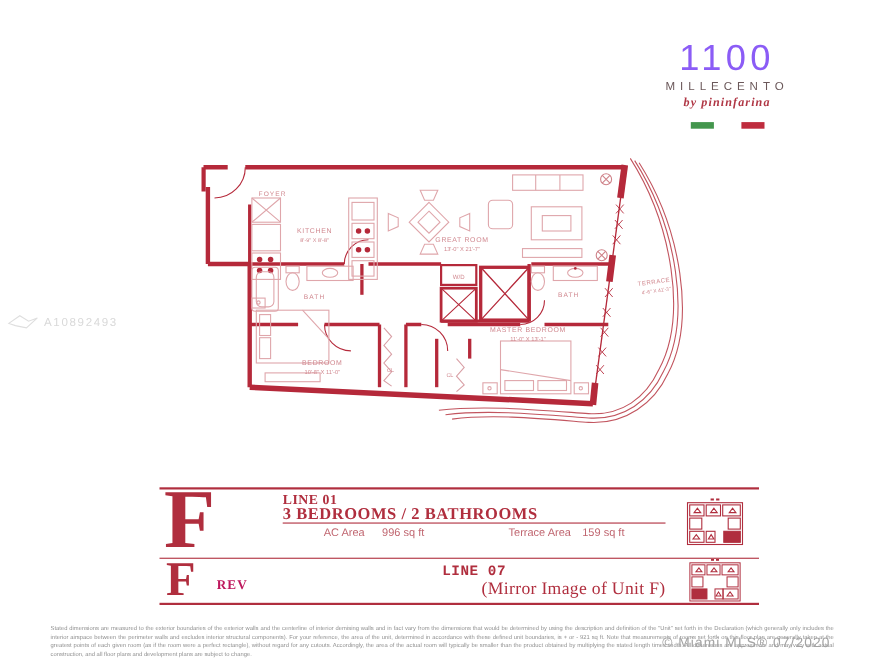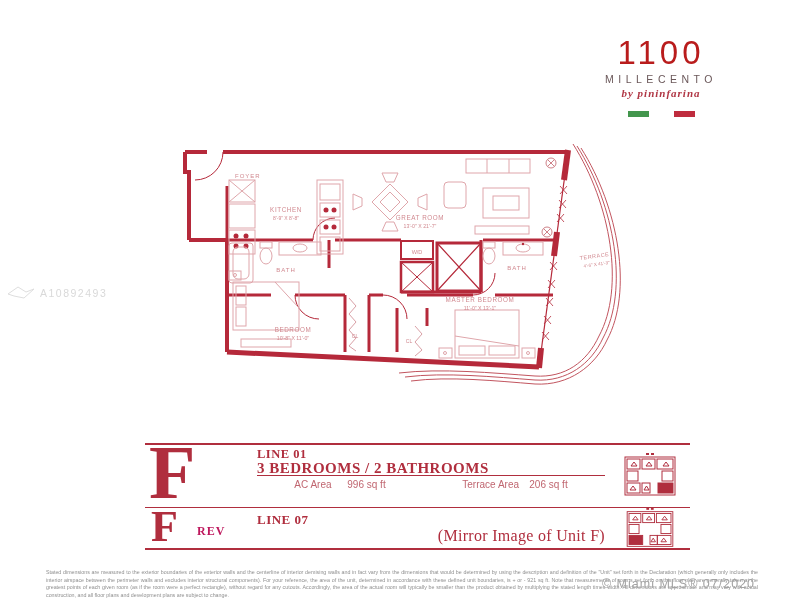--- a/index.html
+++ b/index.html
@@ -2,21 +2,21 @@
 <html><head>
 <meta charset="utf-8">
 <style>
   html,body{margin:0;padding:0;background:#fff;}
   .page{position:relative;width:800px;height:600px;background:#ffffff;overflow:hidden;
         font-family:"Liberation Sans",sans-serif;}
 
   
   .logo{position:absolute;top:36px;left:596px;width:130px;text-align:center;}
   .logo-number{font-family:"Liberation Sans",sans-serif;font-size:33px;font-weight:400;
-               letter-spacing:4px;color:#b91c1c;line-height:1;}
+               letter-spacing:4px;color:#8b5cf6;line-height:1;}
   .logo-name{margin-top:4px;font-size:10.5px;font-weight:normal;letter-spacing:4.5px;color:#6b585a;}
   .logo-byline{margin-top:2px;font-family:"Liberation Serif",serif;font-style:italic;
                font-weight:bold;font-size:11px;color:#b03745;letter-spacing:1px;}
   .logo-flags{margin-top:12px;display:flex;justify-content:center;gap:25px;}
   .logo-flags span{display:inline-block;width:21px;height:6px;}
   .flag-green{background:#43964d;}
   .flag-red{background:#bf2c3e;}
 
   
   .watermark{position:absolute;left:6px;top:284px;display:flex;align-items:center;gap:4px;
@@ -38,22 +38,22 @@
        font-weight:bold;font-size:12px;letter-spacing:1px;color:#be185d;}
   .row-text{position:absolute;left:112px;top:0;width:348px;}
   .hdr{padding-top:3px;border-bottom:1.2px solid #b02e3e;height:27px;}
   .line-no{font-family:"Liberation Serif",serif;font-weight:bold;font-size:12.5px;
            letter-spacing:.5px;line-height:1.05;}
   .config{font-family:"Liberation Serif",serif;font-weight:bold;font-size:15px;
           letter-spacing:.5px;line-height:1.05;}
   .totals{padding-top:4px;font-weight:bold;font-size:10.5px;letter-spacing:.3px;}
   .areas{margin-top:3px;font-size:10px;color:#c06670;font-weight:normal;display:flex;justify-content:center;}
   .areas .l1{width:53px;} .areas .v1{width:115px;} .areas .l2{width:67px;}
-  .line-no-2{font-family:Liberation Serif, serif;font-weight:bold;font-size:13px;
-             letter-spacing:.5px;padding-top:5px;line-height:1.1;}
+  .line-no-2{font-family:Liberation Mono, monospace;font-weight:bold;font-size:13px;
+             letter-spacing:.5px;padding-top:5px;line-height:1.1;text-align:center;}
   .mirror{font-family:"Liberation Serif",serif;font-size:16px;
           letter-spacing:.3px;line-height:1.1;text-align:right;}
   .keyplan{position:absolute;}
   .kp1{left:477px;top:8px;}
   .kp2{left:477px;top:0px;}
 
   
   .disclaimer{position:absolute;left:46px;top:569px;width:712px;font-size:5.3px;
               line-height:1.45;color:#8f8f8f;text-align:justify;}
   .credit{position:absolute;right:45px;top:577px;font-size:12.5px;letter-spacing:1px;
@@ -263,21 +263,21 @@
       <div class="big-f">F</div>
       <div class="row-text">
         <div class="hdr">
           <div class="line-no">LINE 01</div>
           <div class="config">3 BEDROOMS / 2 BATHROOMS</div>
         </div>
         <div class="areas">
           <span class="l1">AC Area</span>
           <span class="v1">996 sq ft</span>
           <span class="l2">Terrace Area</span>
-          <span class="v2">206 sq ft</span>
+          <span class="v2">159 sq ft</span>
         </div>
       </div>
 
       <svg class="keyplan kp1" width="56" height="46" viewBox="0 0 56 46">
         <rect x="24" y="0" width="3" height="2" fill="#b02e3e"></rect>
         <rect x="29" y="0" width="3" height="2" fill="#b02e3e"></rect>
         <g stroke="#b02e3e" stroke-width="1" fill="none">
           <rect x="3" y="4" width="50" height="38"></rect>
           <rect x="5" y="6" width="13" height="10"></rect>
           <rect x="20" y="6" width="13" height="10"></rect>

